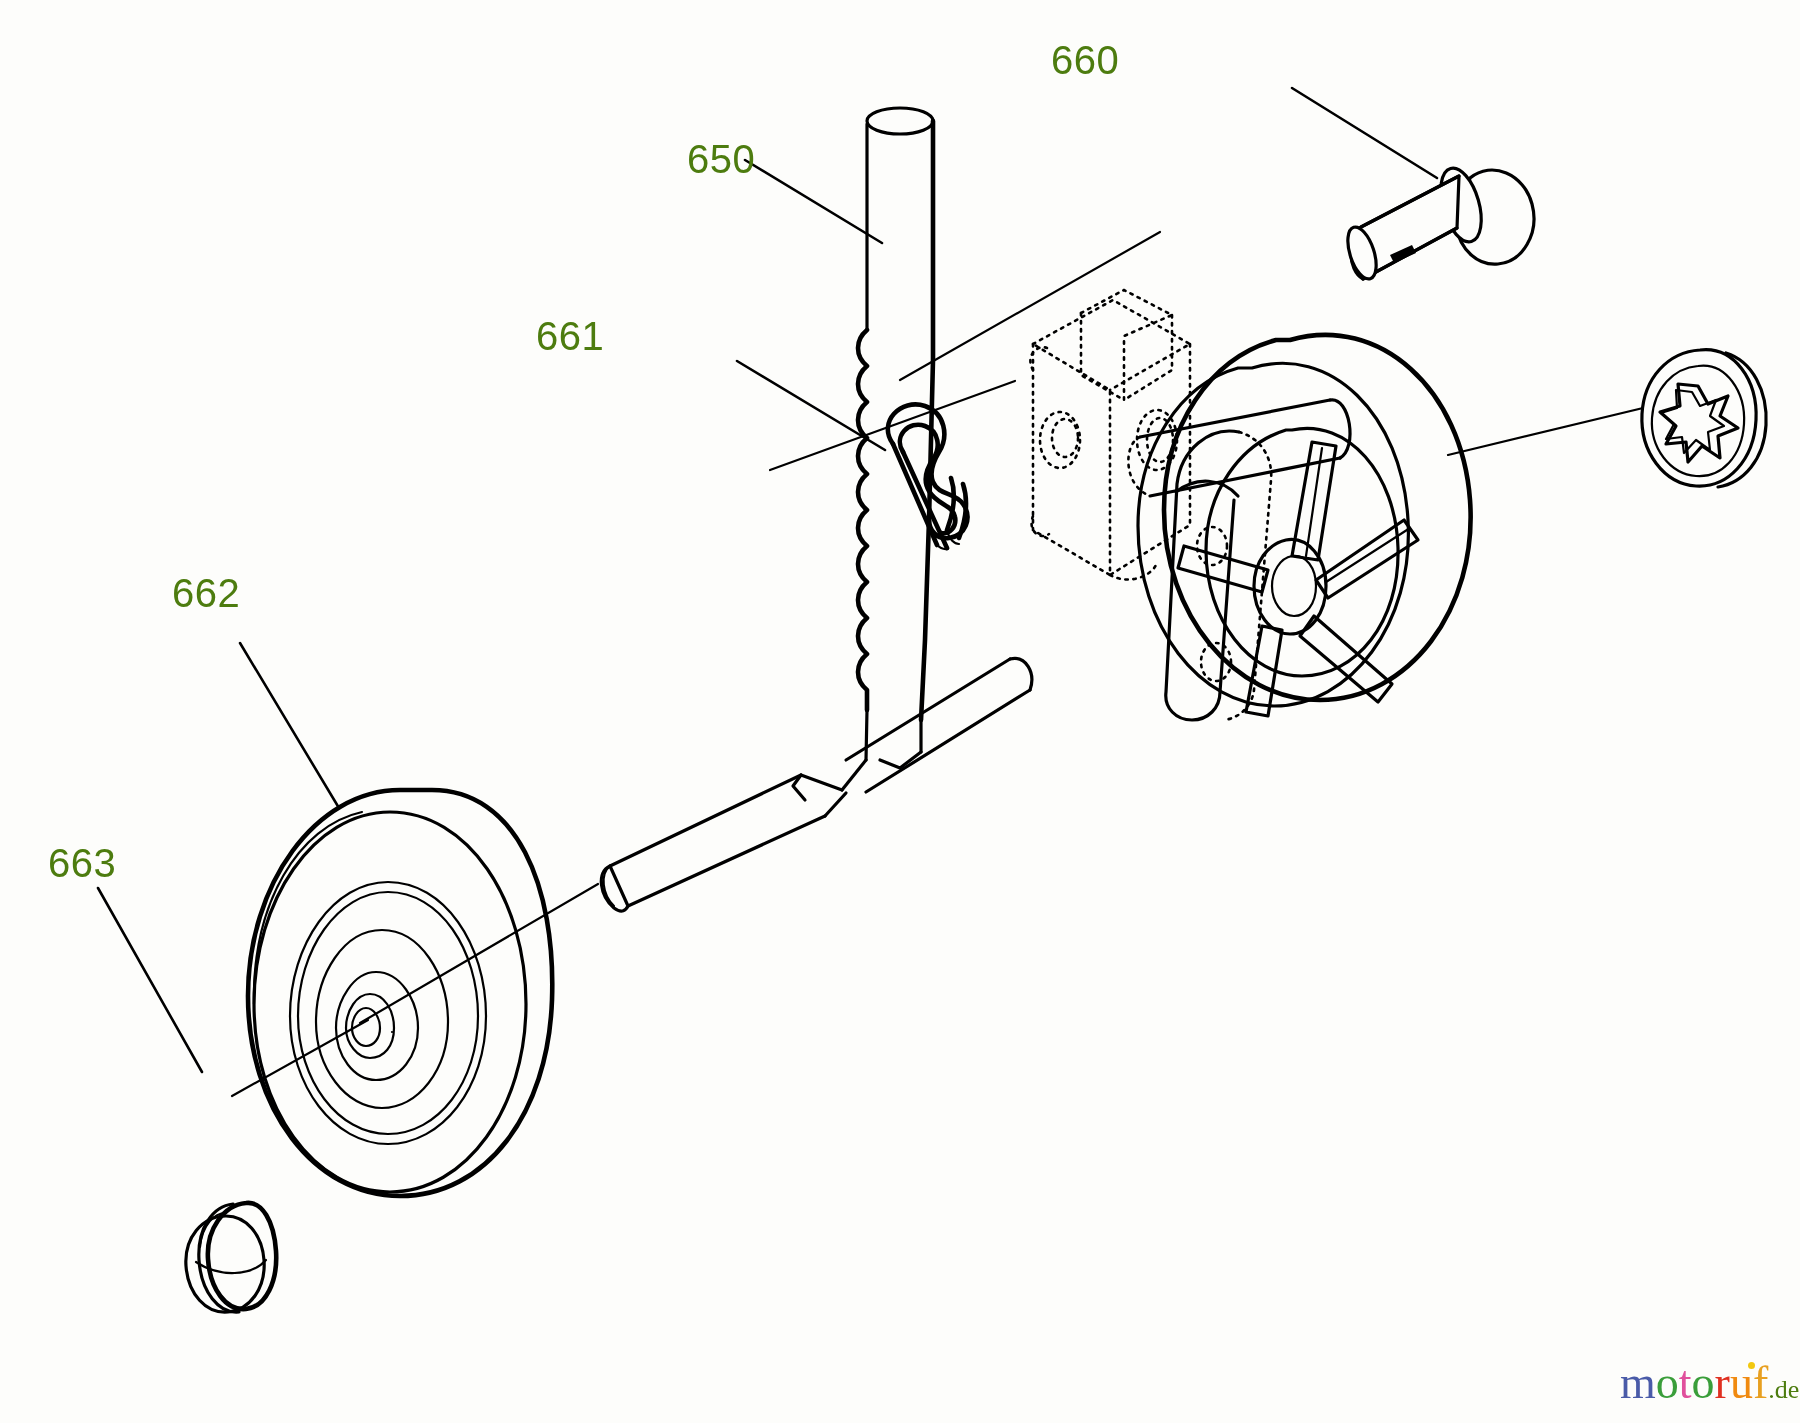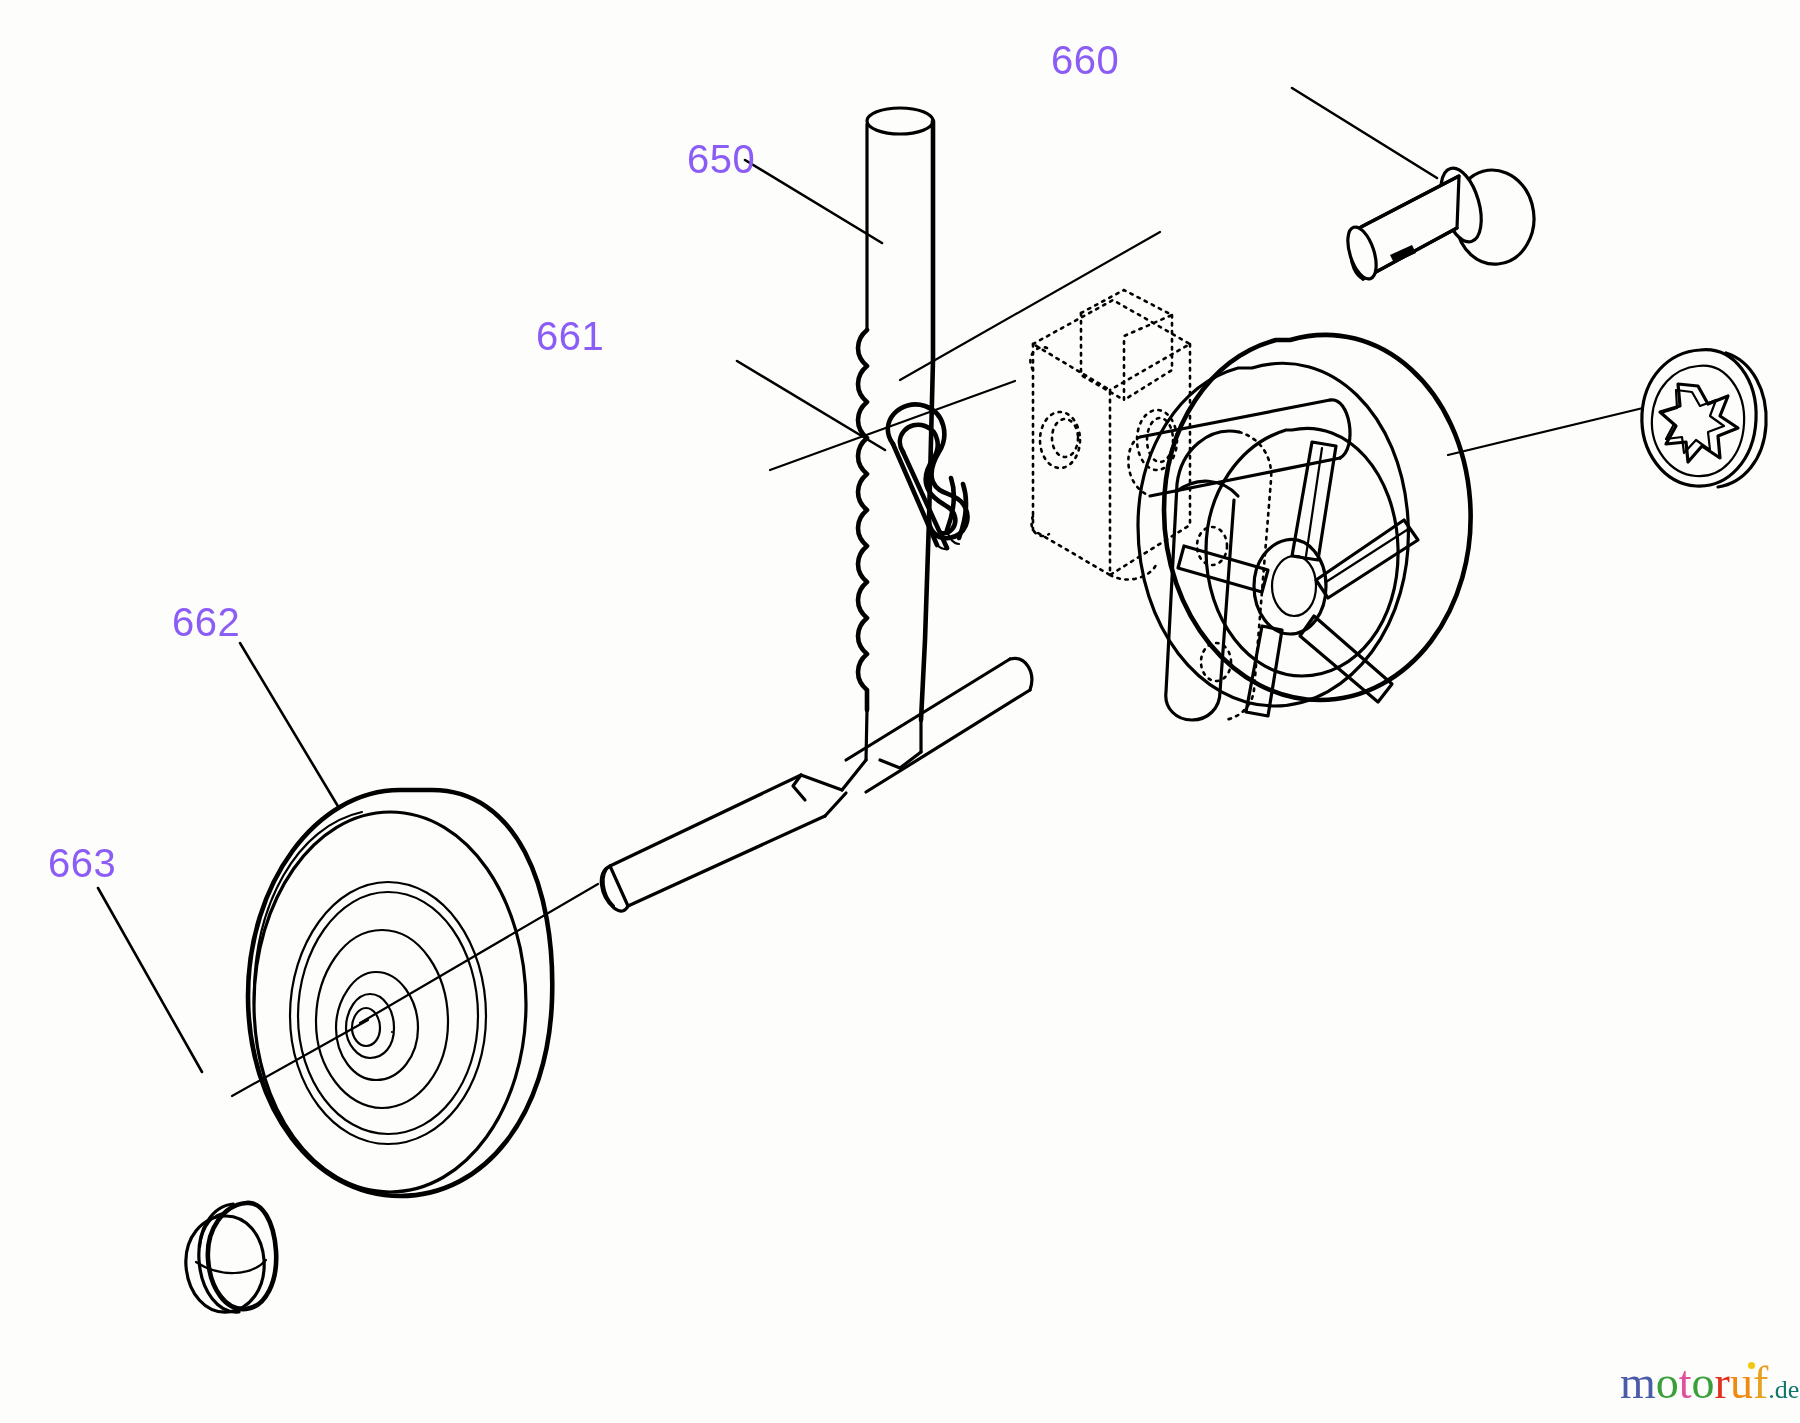--- a/index.html
+++ b/index.html
@@ -24,40 +24,40 @@
     top: 0;
     width: 1800px;
     height: 1423px;
     display: block;
   }
   .callout-label {
     position: absolute;
     font-family: "Liberation Sans", sans-serif;
     font-size: 40px;
     font-weight: 400;
-    color: #8b5cf6;
+    color: #4d7c0f;
     letter-spacing: 0.5px;
     white-space: nowrap;
     line-height: 1;
   }
   #logo {
     position: absolute;
     left: 1620px;
     top: 1360px;
     font-family: "Liberation Serif", serif;
     font-size: 46px;
     font-weight: 400;
     line-height: 1;
     white-space: nowrap;
   }
   #logo .lt { display: inline-block; }
   #logo .suffix {
     font-family: "Liberation Serif", serif;
     font-size: 26px;
-    color: #0f766e;
+    color: #4d7c0f;
     vertical-align: baseline;
   }
   #logo .dot-accent {
     position: absolute;
     left: 128px;
     top: 2px;
     width: 7px;
     height: 7px;
     border-radius: 50%;
     background: #f2c80f;
@@ -372,21 +372,21 @@
           c 2 -22 14 -34 26 -34"></path>
 
       <path class="ln-t" d="M196 1262 c 24 16 56 14 70 -2"></path>
     </g>
 
   </svg>
 
   <div class="callout-label" style="left:651px; top:139px;margin-left:36px;">650</div>
   <div class="callout-label" style="left:1051px; top:40px;">660</div>
   <div class="callout-label" style="left:536px; top:316px;">661</div>
-  <div class="callout-label" style="left:172px; top:602px;">662</div>
+  <div class="callout-label" style="left:172px; top:573px;">662</div>
   <div class="callout-label" style="left:48px; top:843px;text-align:center;">663</div>
 
   <div id="logo">
     <span class="lt" style="color:#4a5ba8">m</span><span class="lt" style="color:#3a9e3a">o</span><span class="lt" style="color:#e0509c">t</span><span class="lt" style="color:#3a9e3a">o</span><span class="lt" style="color:#e03020">r</span><span class="lt" style="color:#f08a10">u</span><span class="lt" style="color:#e8a020">f</span><span class="suffix">.de</span>
     <span class="dot-accent"></span>
   </div>
 
 </div>
 
 </body></html>

